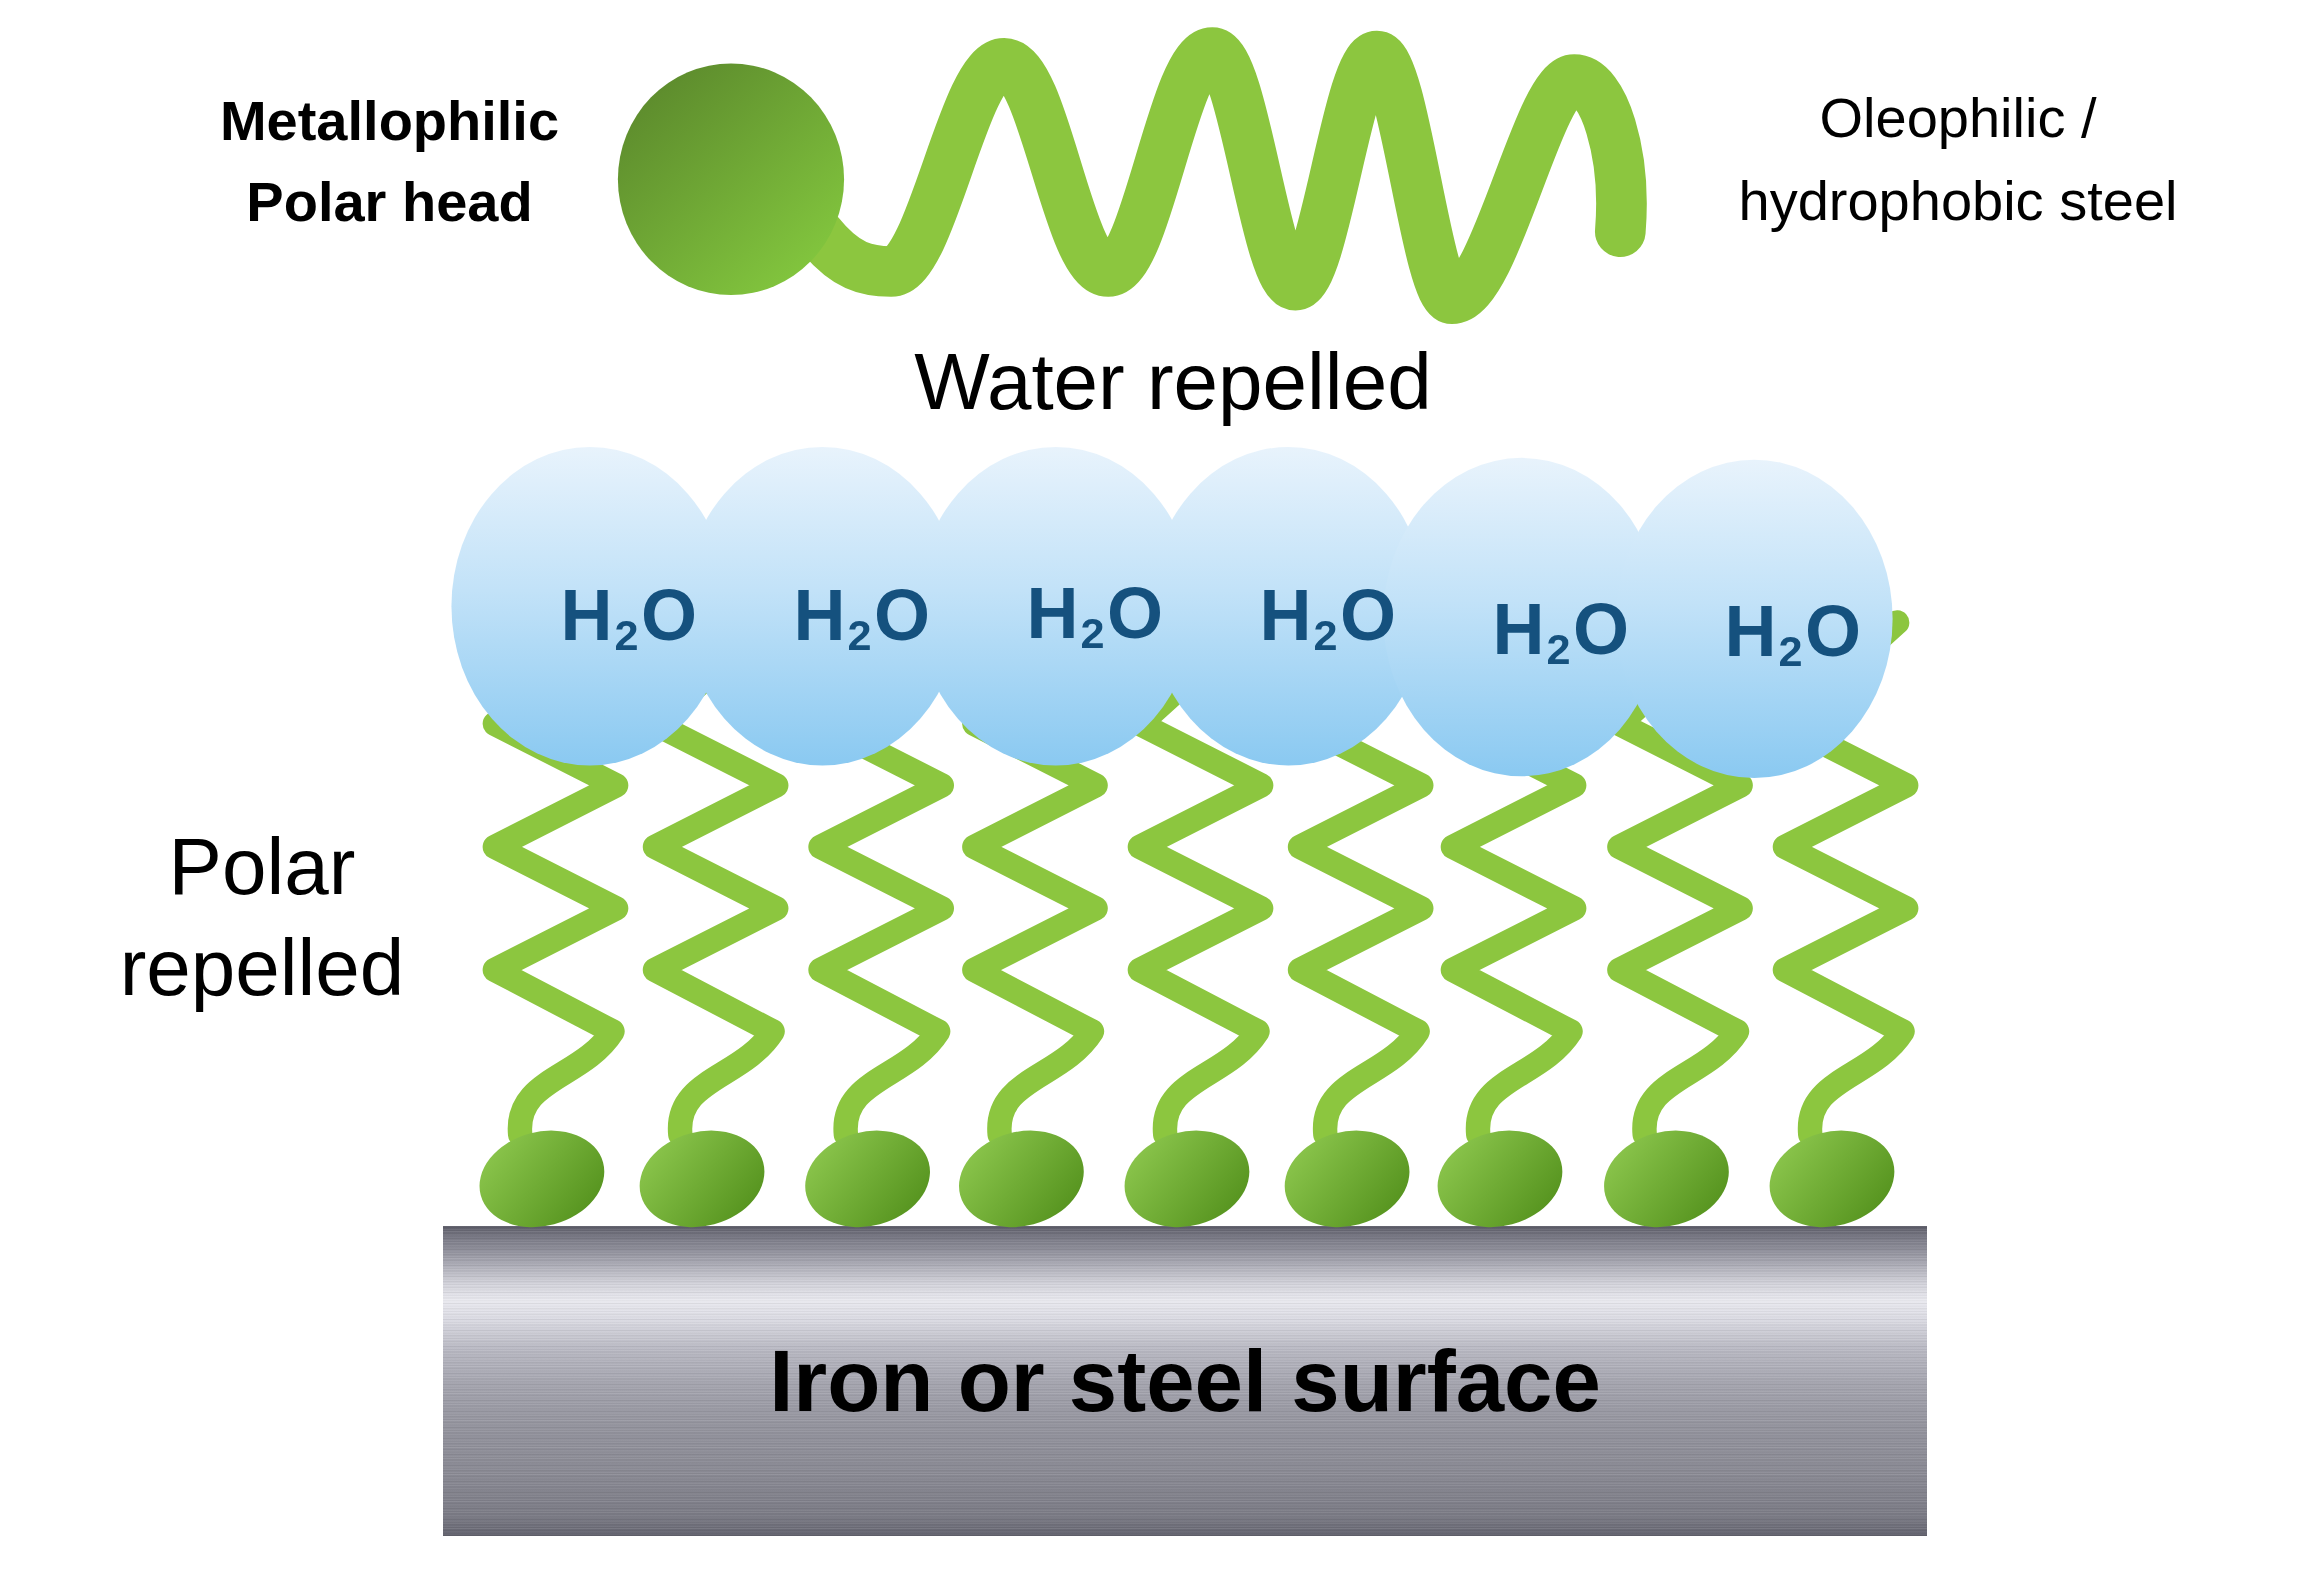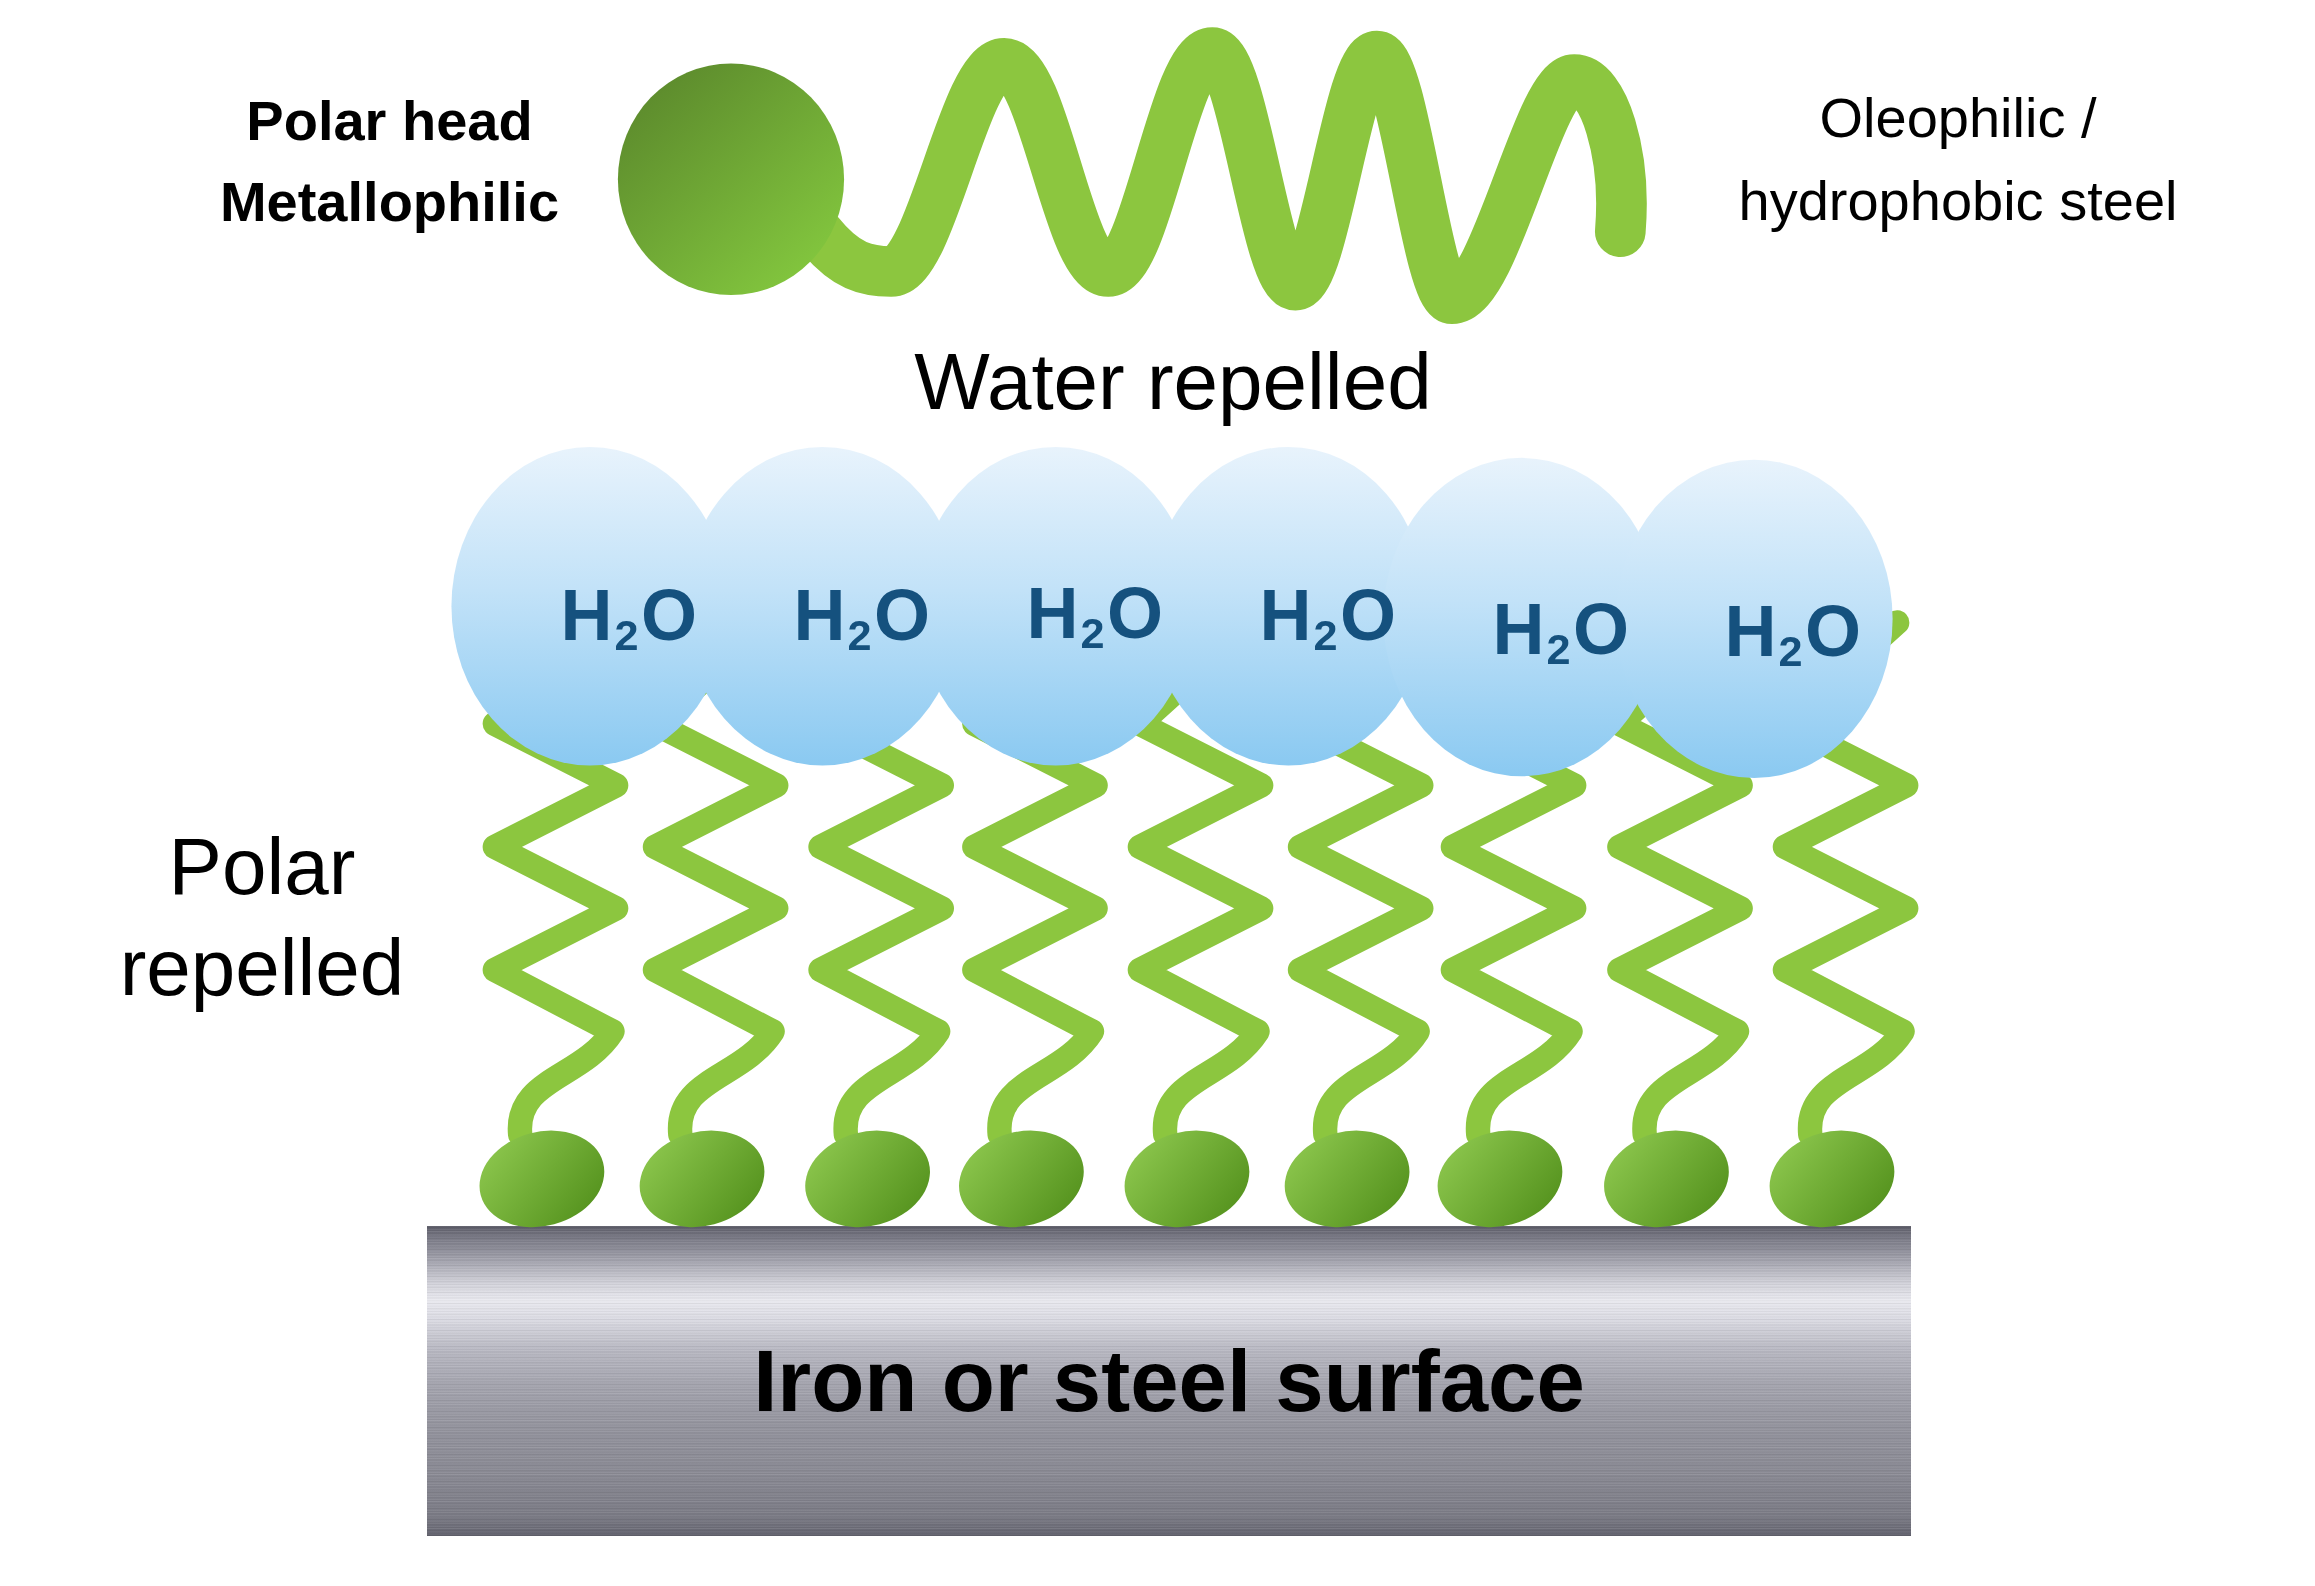--- a/index.html
+++ b/index.html
@@ -20,21 +20,21 @@
     letter-spacing:0.9px;
   }
   .h2o .sub{font-size:0.6em;vertical-align:-0.22em;margin:0 1.8px 0 0.9px;}
   #h2o-1{left:481px;top:570px;}
   #h2o-2{left:714px;top:570px;}
   #h2o-3{left:947px;top:568px;}
   #h2o-4{left:1180px;top:570px;}
   #h2o-5{left:1413px;top:584px;}
   #h2o-6{left:1645px;top:586px;}
   #steel{
-    position:absolute;left:427px;top:1226px;width:1484px;height:310px;z-index:0;
+    position:absolute;left:443px;top:1226px;width:1484px;height:310px;z-index:0;
     background-image:
       repeating-linear-gradient(180deg,
         rgba(255,255,255,0.10) 0px, rgba(255,255,255,0) 0.9px,
         rgba(0,0,0,0.07) 1.8px, rgba(0,0,0,0) 2.7px,
         rgba(255,255,255,0.06) 3.6px, rgba(0,0,0,0.04) 4.5px, rgba(0,0,0,0) 5.4px),
       linear-gradient(180deg,
         #5c5c68 0%, #757581 3%, #9d9da8 10%, #d0d0d8 18%,
         #eaeaf0 24%, #dcdce4 30%, #b9b9c3 40%, #a4a4ae 52%,
         #94949e 65%, #8a8a94 80%, #7b7b85 94%, #62626e 100%);
     display:flex;align-items:center;justify-content:center;
@@ -112,22 +112,22 @@
            C 1375 58, 1399 315, 1432 315
            C 1464 315, 1490 62, 1522 62
            C 1552 62, 1577 330, 1605 330
            C 1653 330, 1700 88, 1740 88
            C 1773 88, 1798 170, 1791 256"></path>
       <ellipse cx="808" cy="198" rx="125" ry="128" fill="url(#gTopHead)"></ellipse>
     </g>
   </svg>
 
   <div class="label bold" id="polar-head-label">
+    <div>Metallophilic</div>
     <div>Polar head</div>
-    <div>Metallophilic</div>
   </div>
 
   <div class="label bold" id="oleophilic-label">
     <div>Oleophilic /</div>
     <div>hydrophobic steel</div>
   </div>
 
   <div class="label" id="water-repelled-label">Water repelled</div>
 
   <div class="label" id="rust-inhibitor-label">

